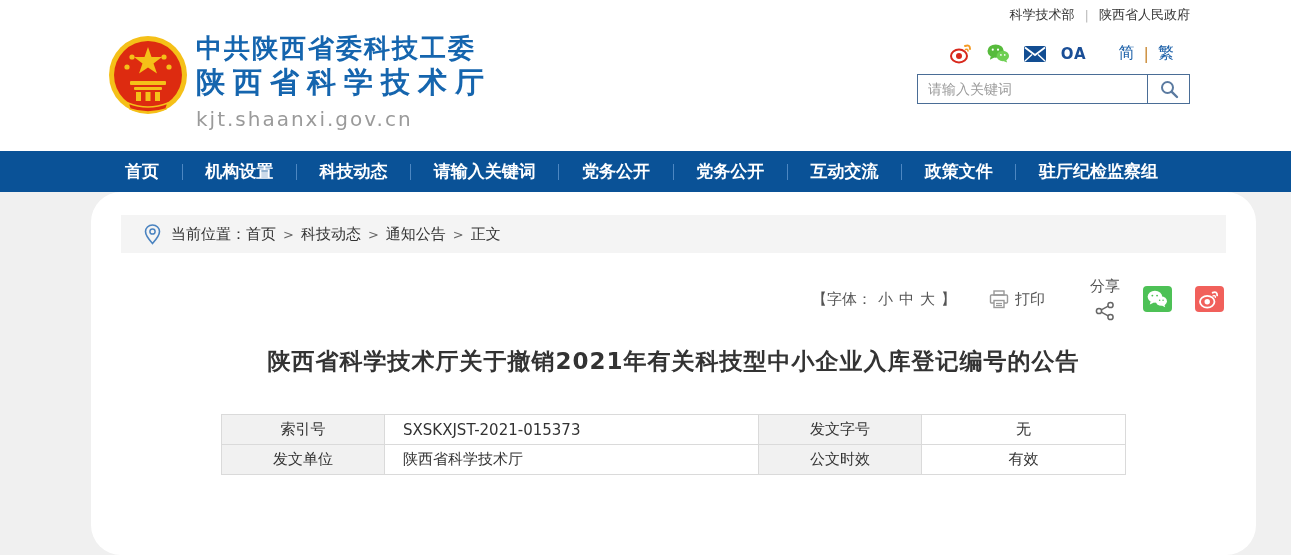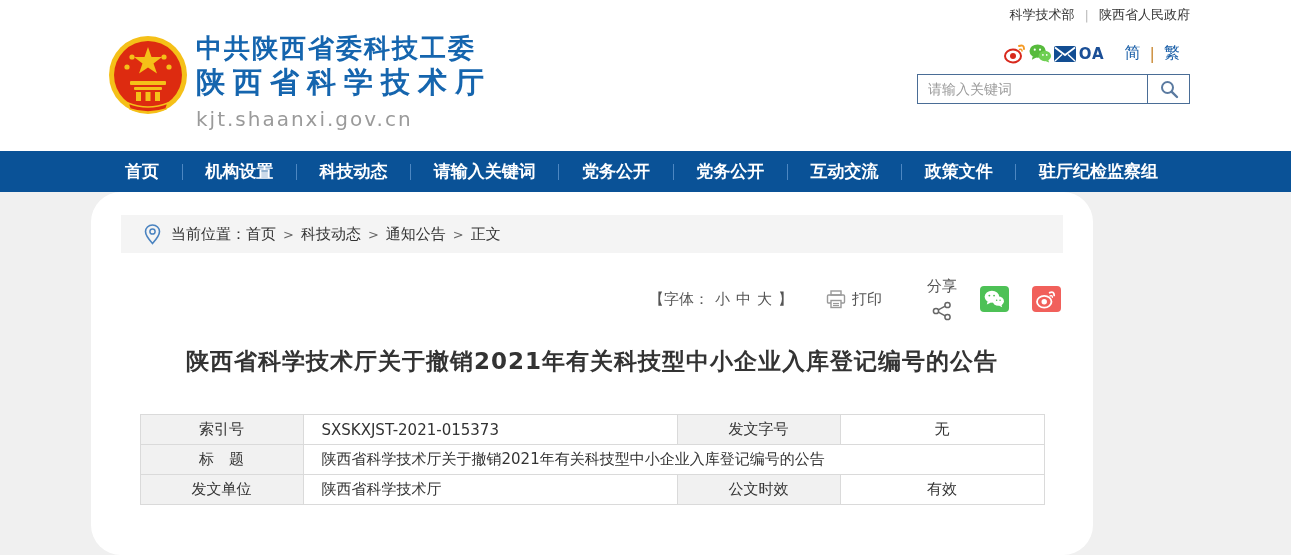--- a/index.html
+++ b/index.html
@@ -14,21 +14,21 @@
 
   
   .header { height:121px; position:relative; background:#fff; }
   .brand { position:absolute; left:108px; top:2px; display:flex; align-items:flex-start; }
   .emblem { width:80px; height:84px; margin-top:3px; }
   .brand-text { margin-left:8px; }
   .org1 { font-size:26px; font-weight:bold; color:#1565ae; letter-spacing:2px; line-height:32px; }
   .org2 { font-size:29px; font-weight:bold; color:#1565ae; letter-spacing:8px; line-height:36px; }
   .url  { font-size:20px; color:#9a9a9a; letter-spacing:2px; line-height:22px; margin-top:8px; }
 
-  .hdr-icons { position:absolute; top:13px; right:111px; display:flex; align-items:center; gap:2px; }
+  .hdr-icons { position:absolute; top:13px; right:117px; display:flex; align-items:center; gap:14px; }
   .hdr-icons .ic { width:23px; height:21px; display:flex; align-items:center; justify-content:center; cursor:pointer; }
   .oa { font-size:15px; font-weight:bold; color:#1a4e96; letter-spacing:1px; cursor:pointer; }
   .lang { display:flex; align-items:center; gap:9px; margin-left:18px; font-size:16px; }
   .lang a { color:#1a5fa8; text-decoration:none; }
   .lang .lsep { color:#c8862e; }
 
   .searchbox { position:absolute; top:44px; right:101px; width:273px; height:30px;
     border:1px solid #4a6d96; background:#fff; display:flex; align-items:center; }
   .searchbox input { flex:1; border:none; outline:none; height:26px; padding:0 10px;
     font-size:14px; color:#333; font-family:inherit; }
@@ -39,21 +39,21 @@
   
   .navbar { height:41px; background:#0a5297; display:flex; align-items:center; }
   .nav-inner { width:1101px; margin-left:91px; display:flex; align-items:center;
     justify-content:space-between; padding:0 34px; }
   .nav-item { color:#fff; font-size:17px; font-weight:bold; text-decoration:none;
     white-space:nowrap; cursor:pointer; }
   .nav-sep { width:1px; height:16px; background:#4d87c2; }
 
   
   .page-bg { height:363px; background:#f0f0f0; }
-  .container { width:1002px; margin-left:91px; height:100%; background:#fff;border-radius:30px; }
+  .container { width:1165px; margin-left:91px; height:100%; background:#fff;border-radius:30px; }
 
   .breadcrumb-bar { margin:0 30px; height:38px; background:#f4f4f4; display:flex;
     align-items:center; padding-left:23px; transform:translateY(23px); }
   .breadcrumb-bar .pin { margin-right:10px; display:flex; align-items:center; }
   .crumb-label { font-size:15px; color:#333; }
   .crumb-link { font-size:15px; color:#333; text-decoration:none; cursor:pointer; }
   .crumb-sep { font-size:13px; color:#666; margin:0 7px; }
 
   .toolbar { margin-top:55px; display:flex; align-items:center; justify-content:flex-end;
     padding-right:32px; gap:17px; height:28px; }
@@ -260,24 +260,20 @@
           <col style="width:204px">
         </colgroup>
       <tbody>
           <tr>
         <th>索引号</th>
         <td class="val">SXSKXJST-2021-015373</td>
         <th>发文字号</th>
         <td class="valc">无</td>
       </tr>
       <tr>
-        <th>标　题</th>
-        <td class="val" colspan="3">陕西省科学技术厅关于撤销2021年有关科技型中小企业入库登记编号的公告</td>
-      </tr>
-      <tr>
         <th>发文单位</th>
         <td class="val">陕西省科学技术厅</td>
         <th>公文时效</th>
         <td class="valc">有效</td>
       </tr>
     </tbody>
       </table>
 
   </div>
 </div>

